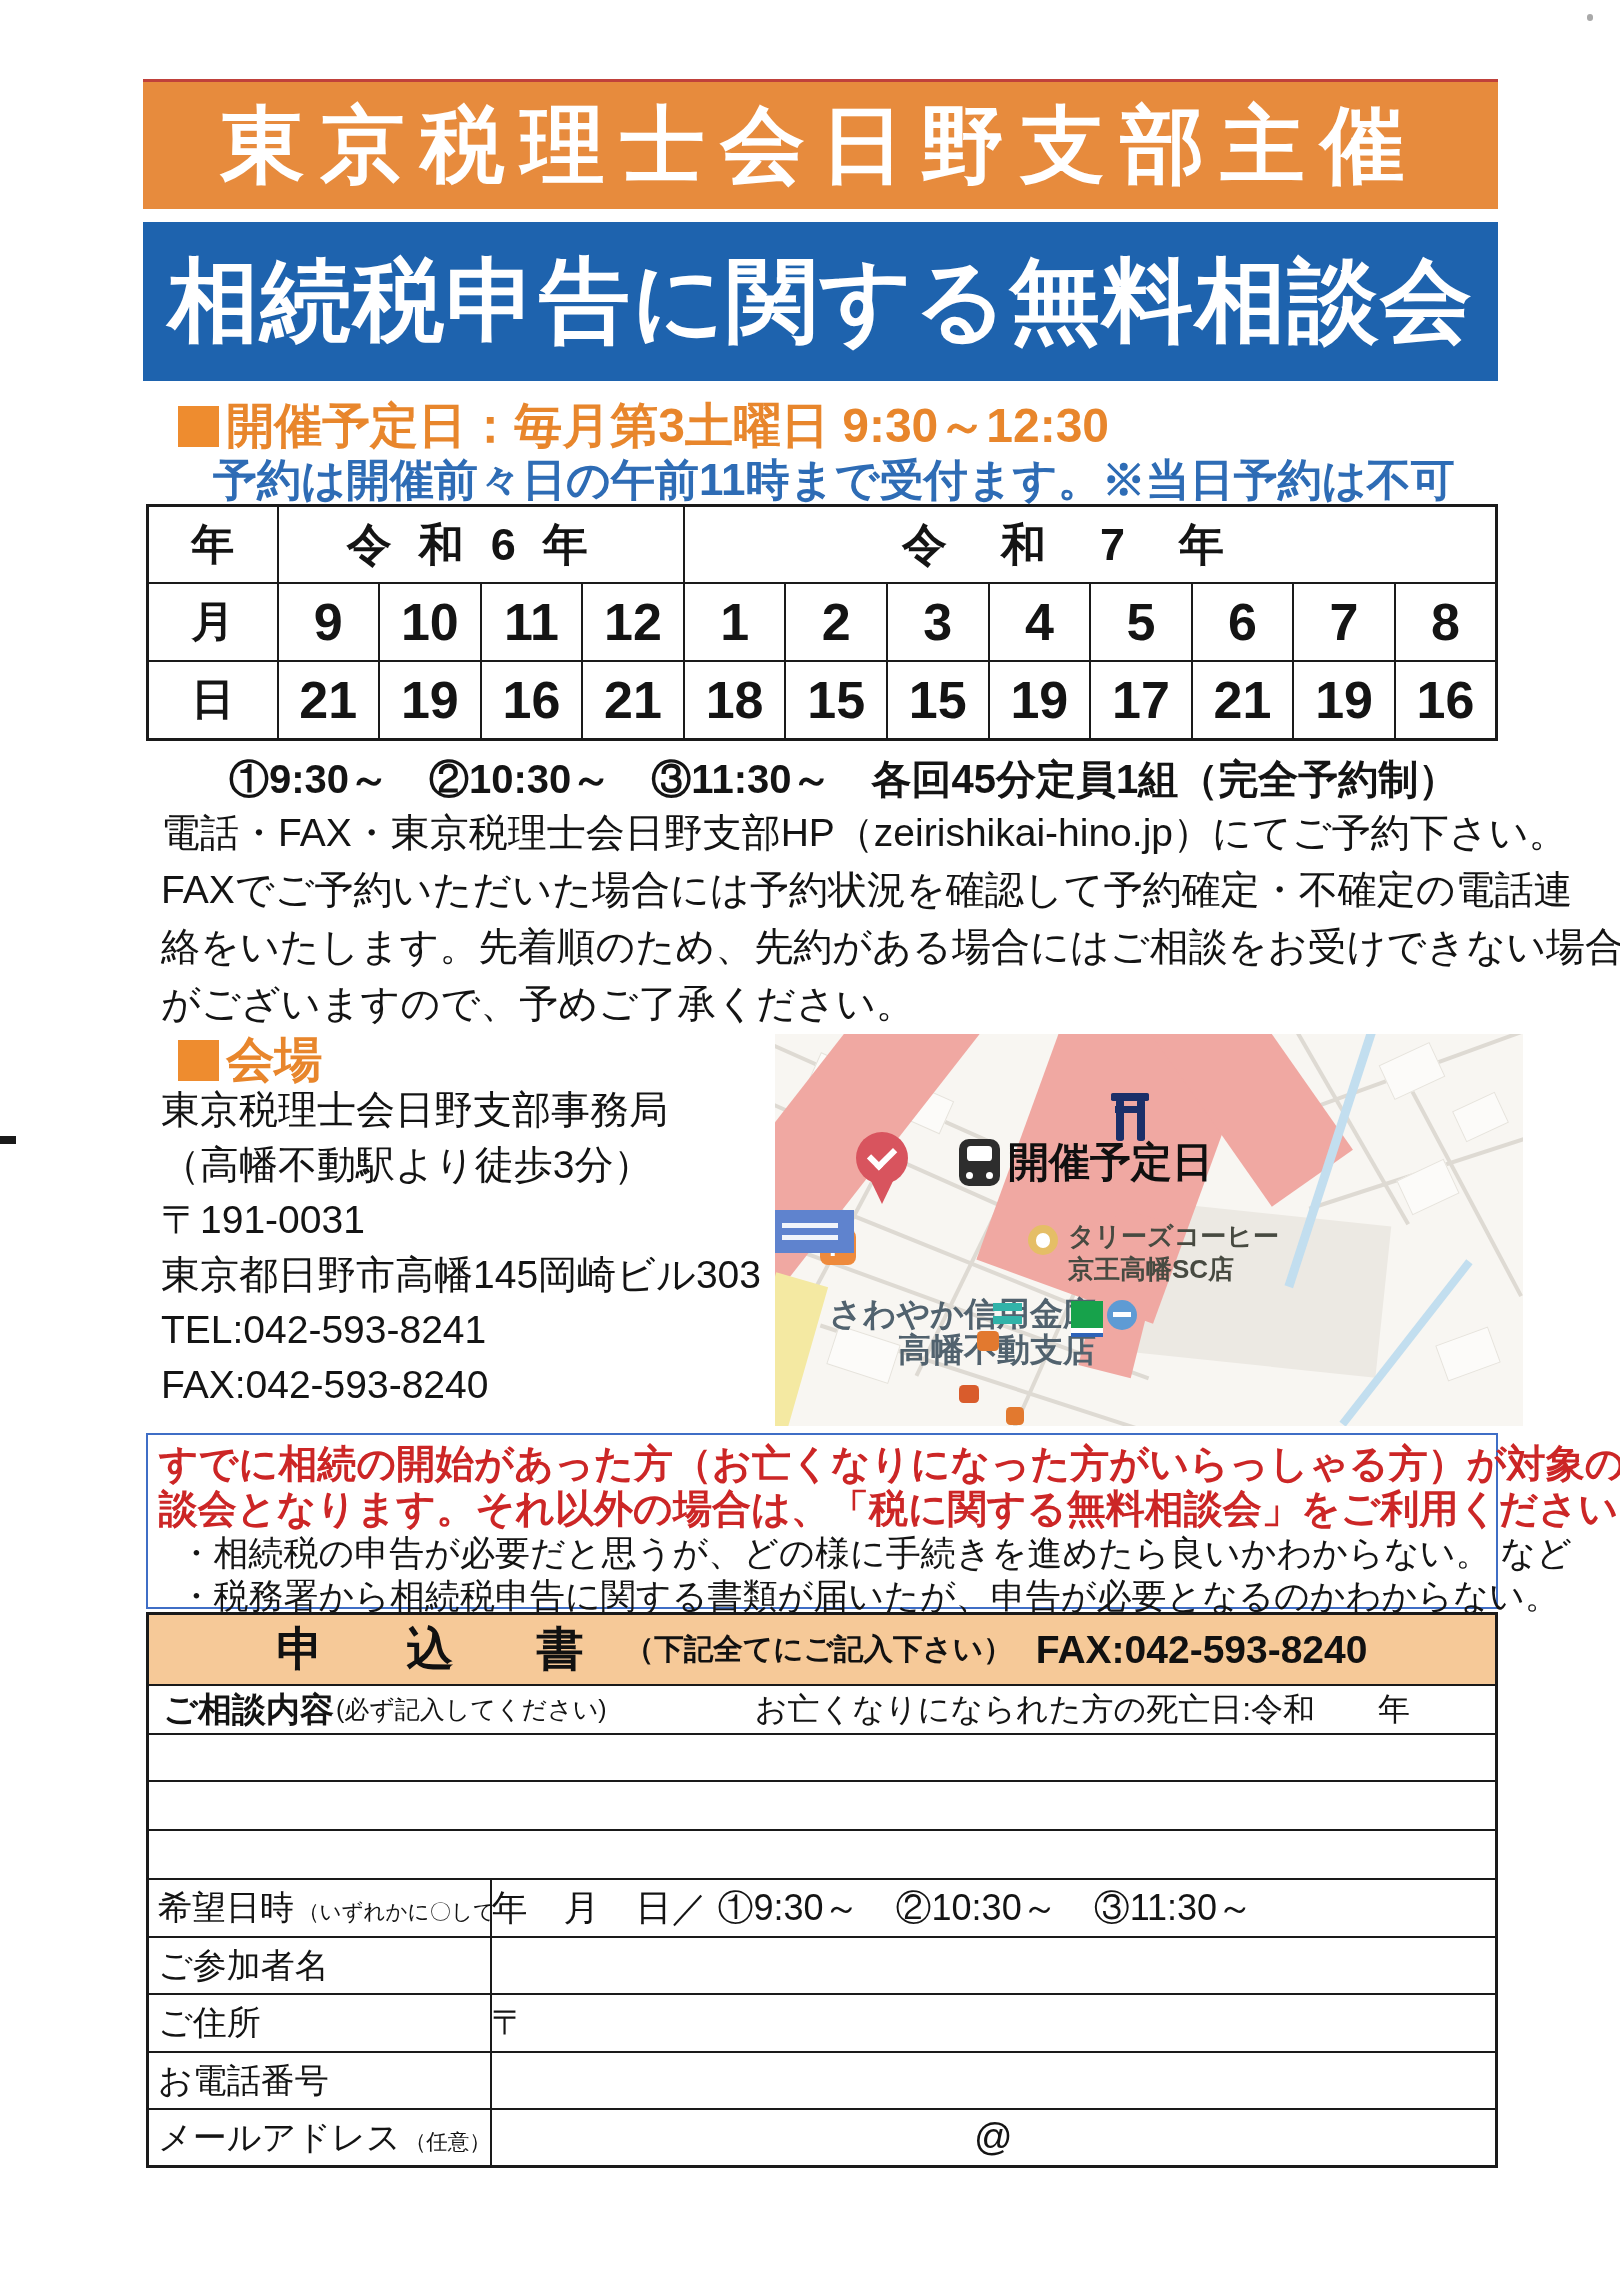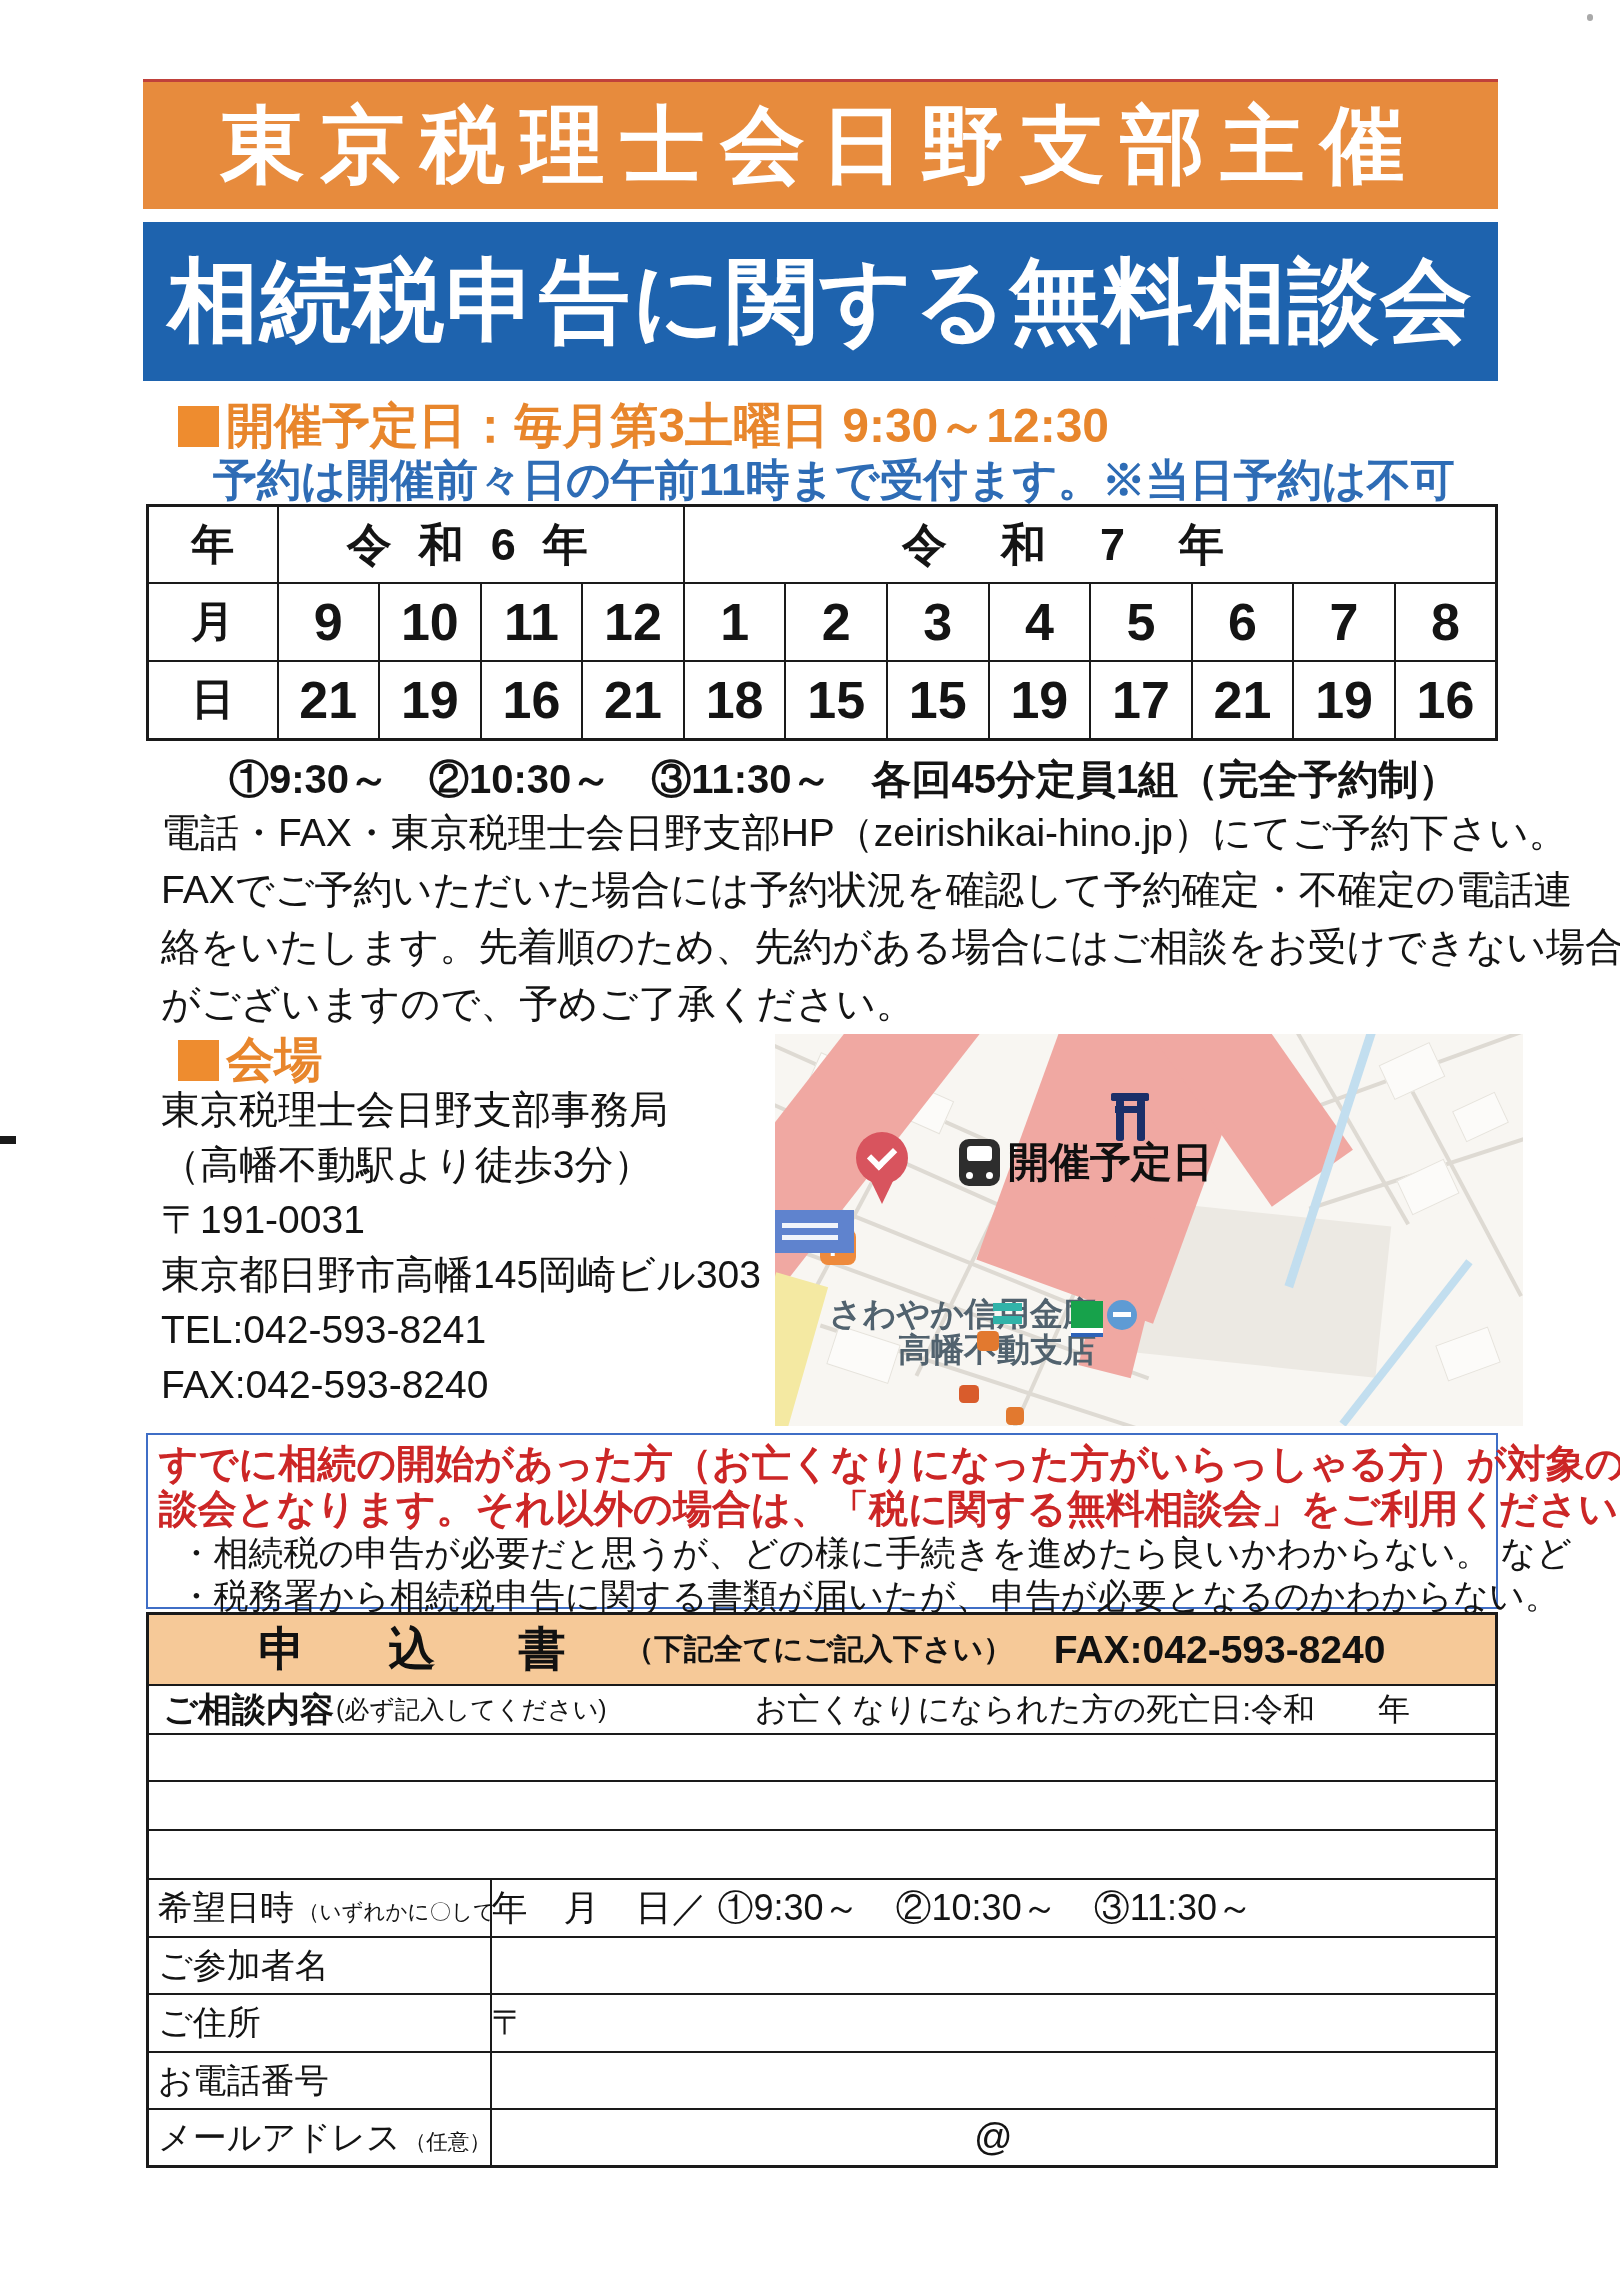--- a/index.html
+++ b/index.html
@@ -102,21 +102,21 @@
   .notice{position:absolute;left:146px;top:1433px;width:1352px;height:176px;border:2.7px solid #3F6EC6;
     box-sizing:border-box;background:#fff;padding:6.3px 10.7px 0 10.7px;}
   .notice .red{font-size:39px;line-height:45px;font-weight:bold;color:#CC2626;white-space:nowrap;}
   .notice .blk{font-size:35px;line-height:43px;color:#151515;padding-left:19.7px;white-space:nowrap;}
 
   
   .form{position:absolute;left:146px;top:1612px;width:1352px;border-collapse:collapse;table-layout:fixed;
     border:3.6px solid #1a1a1a;}
   .form td{border:2.7px solid #1a1a1a;padding:0;vertical-align:middle;background:#fff;white-space:nowrap;overflow:hidden;}
   .form .head td{height:69px;background:#F6C998;}
-  .fhead-flex{display:flex;align-items:center;justify-content:center;gap:41px;}
+  .fhead-flex{display:flex;align-items:center;justify-content:center;gap:23px;}
   .fhead-title{font-size:47px;font-weight:bold;letter-spacing:18px;color:#111;}
   .fhead-note{font-size:29.6px;font-weight:bold;color:#111;}
   .fhead-fax{font-size:39px;font-weight:bold;color:#111;}
   .consult td{height:47px;}
   .consult-flex{display:flex;align-items:center;padding:0 14.3px;}
   .c-label{font-size:34px;font-weight:bold;}
   .c-note{font-size:25px;margin-left:1.8px;}
   .c-death{font-size:32px;margin-left:148px;}
   .c-y{font-size:32px;margin-left:63px;}
   .empty1 td{height:45px;}
@@ -273,20 +273,27 @@
 
     <div class="station">
       <span class="train-icon">
         <span class="win"></span>
           <span class="lt"></span>
           <span class="rt"></span>
       </span>
       <span class="station-name">開催予定日</span>
     </div>
 
+    <div class="cafe">
+      <span class="cafe-icon"></span>
+      <span class="cafe-text">
+        <div>タリーズコーヒー</div>
+        <div>京王高幡SC店</div>
+      </span>
+    </div>
 
     <div class="bank">
       <span class="bank-text">
         <div>さわやか信用金庫</div>
         <div>高幡不動支店</div>
       </span>
       <span class="bank-icon"></span>
     </div>
 
     <div class="parking">P</div>

